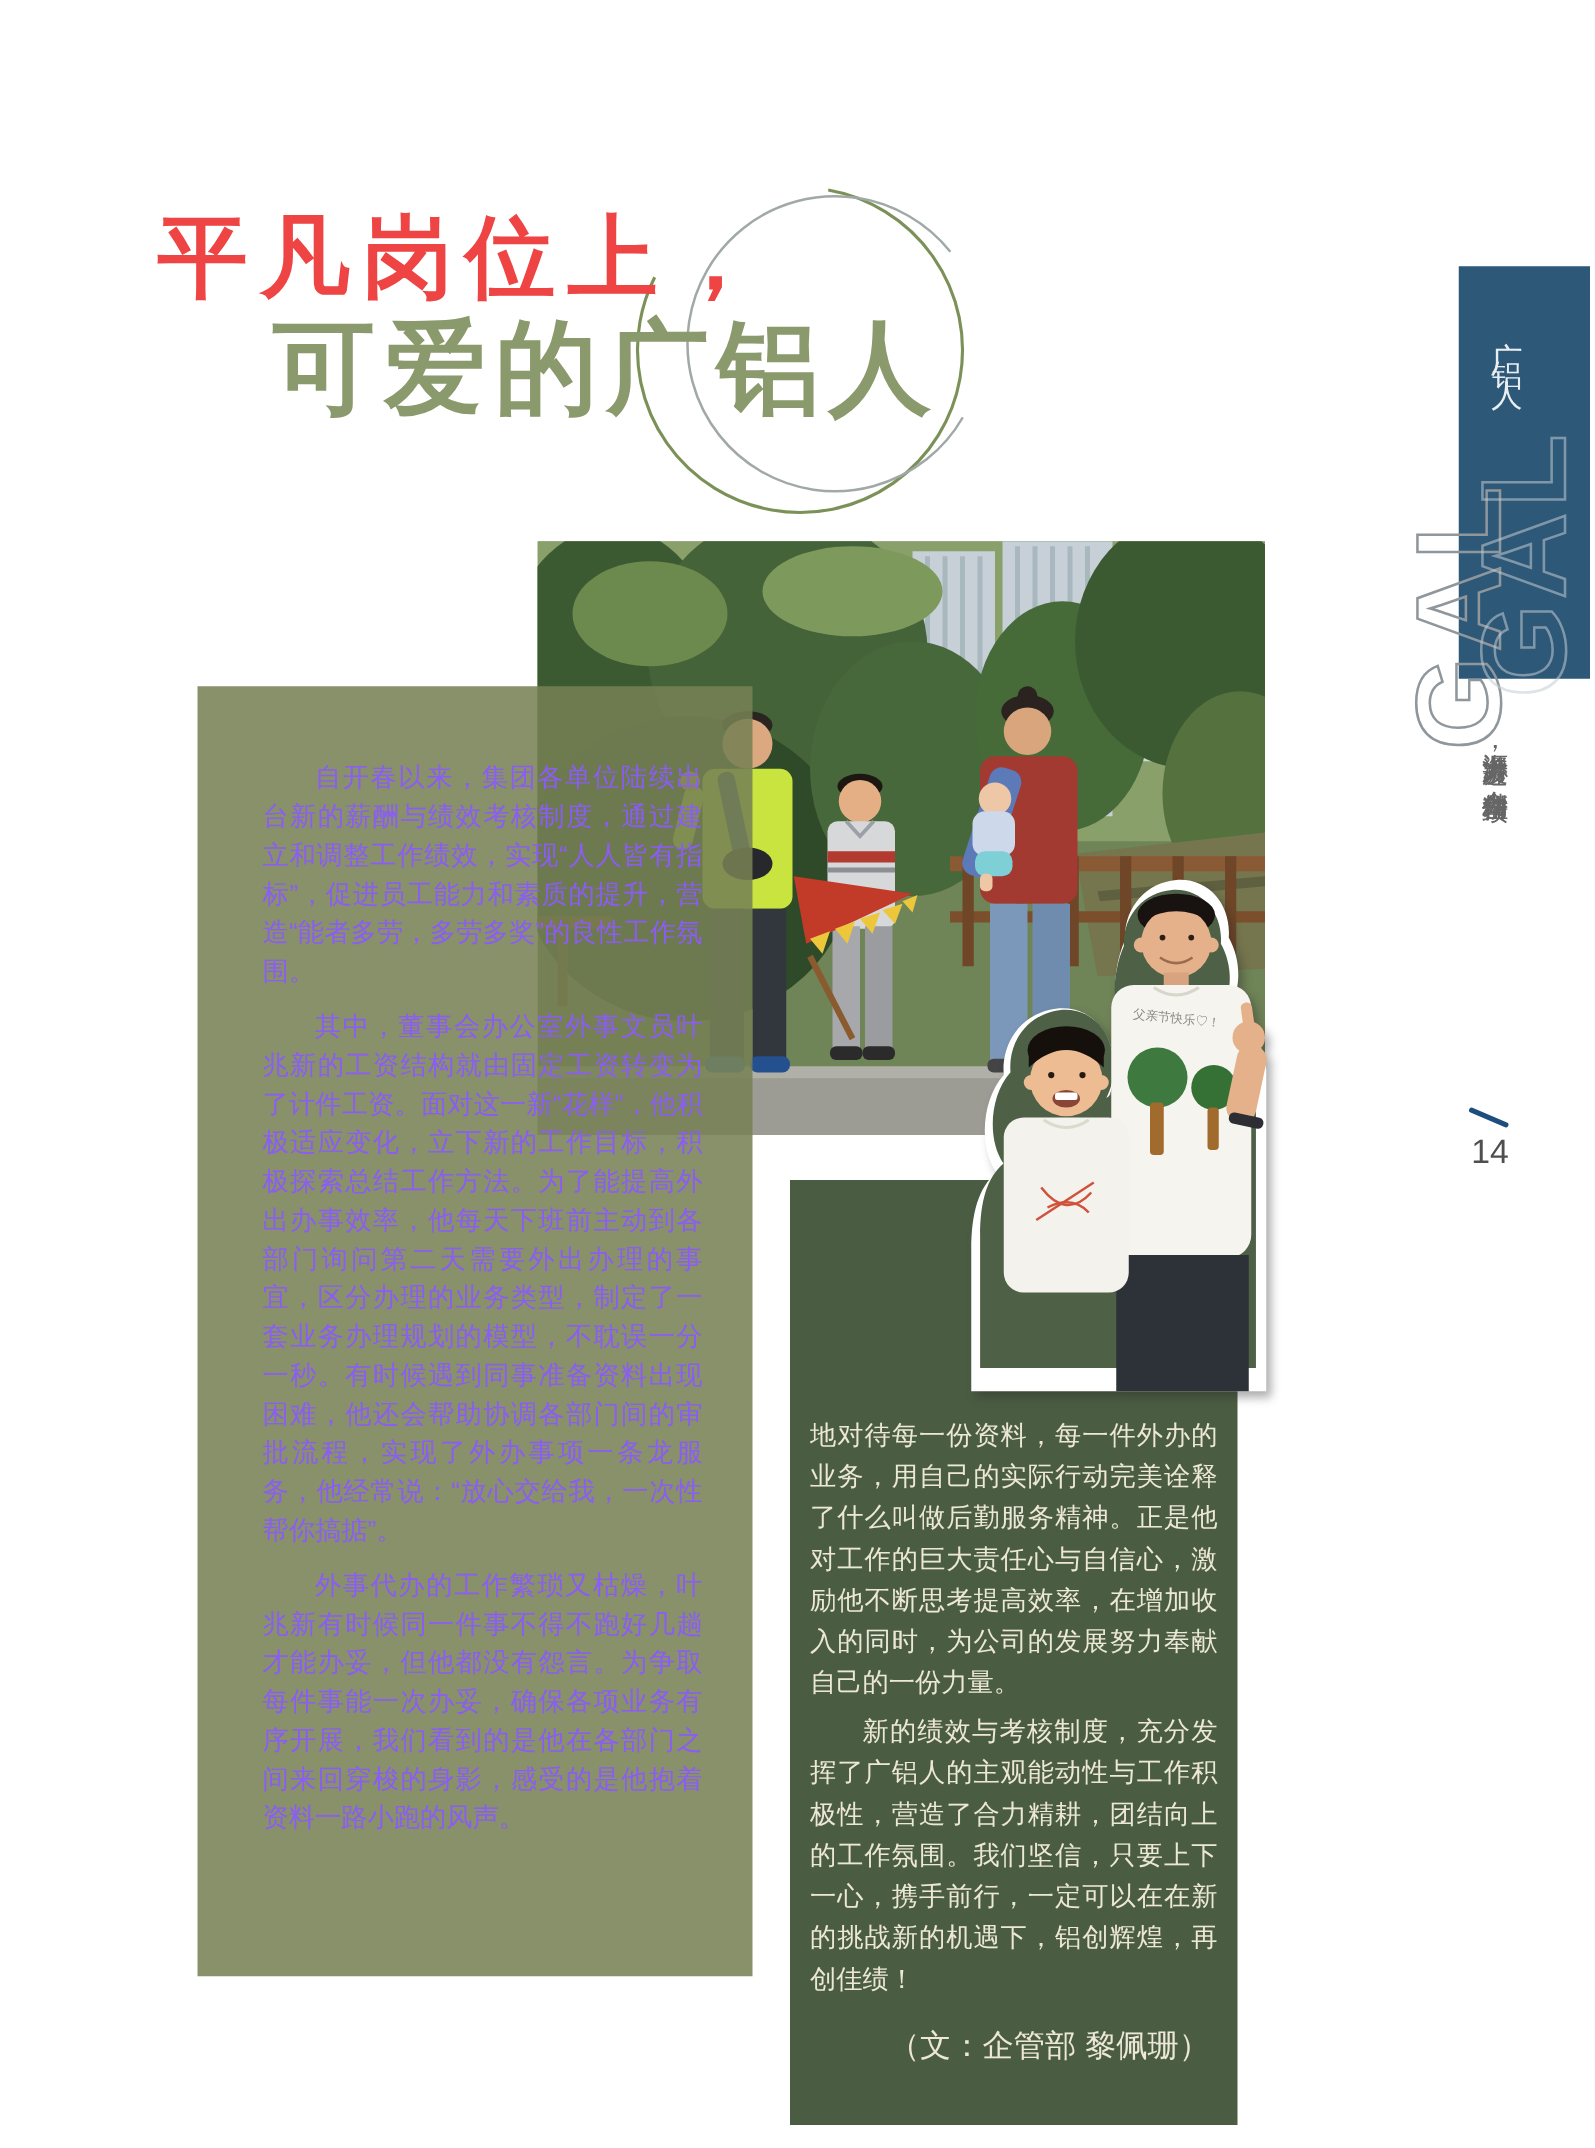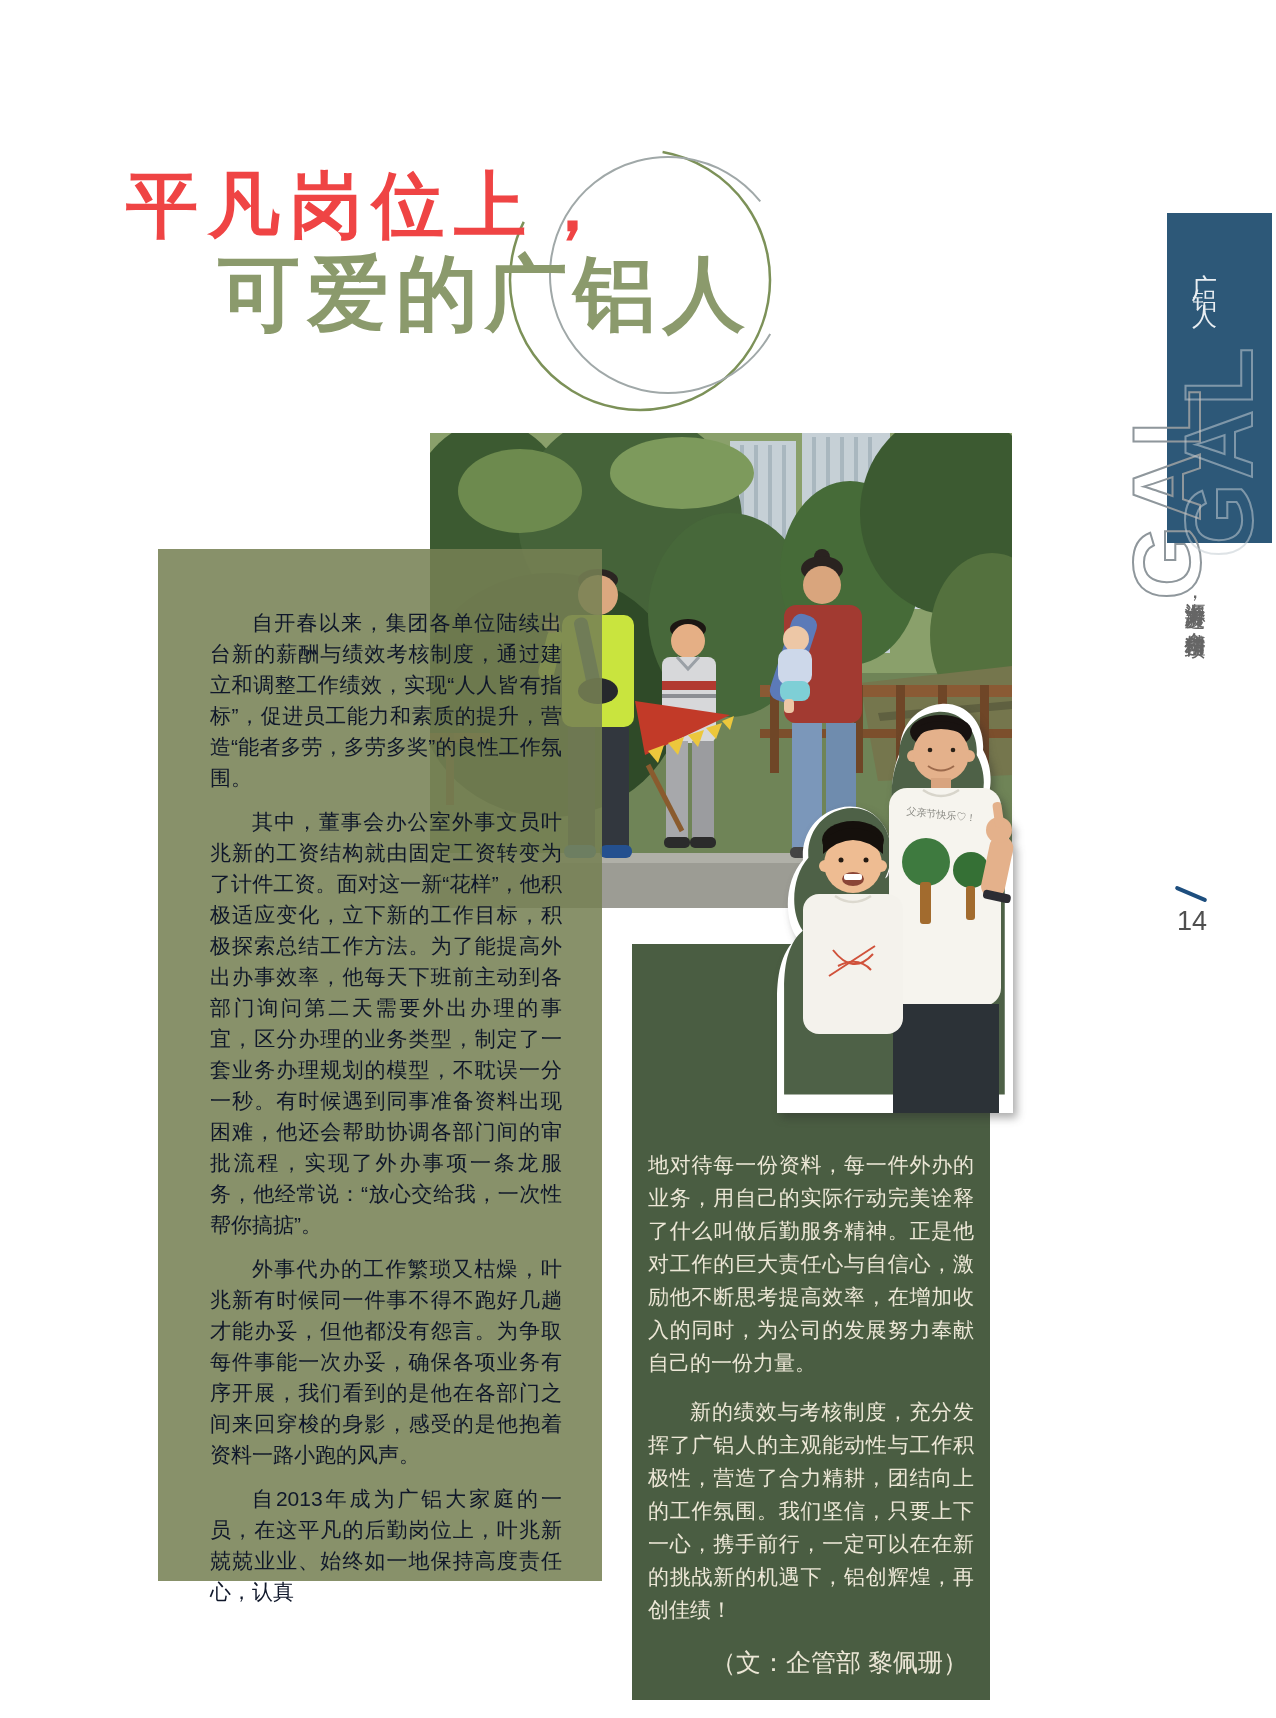--- a/index.html
+++ b/index.html
@@ -32,31 +32,31 @@
 
   
   .panel-left{
     left:158px;top:549px;width:444px;height:1032px;
     background:rgba(118,129,84,0.87);
     z-index:3;box-sizing:border-box;
     padding:58px 40px 0 52px;
   }
   .panel-left p{
     margin:0 0 13px 0;
-    font-size:21px;line-height:31px;color:#0f172a;
+    font-size:21px;line-height:31px;color:#8b5cf6;
     text-align:justify;text-indent:2em;
   }
   .panel-right{
     left:632px;top:944px;width:358px;height:756px;
     background:#4a5d42;
     z-index:3;box-sizing:border-box;
     padding:188px 16px 0 16px;
   }
   .panel-right p{
-    margin:16px 0 6px 0;
+    margin:0 0 6px 0;
     font-size:21px;line-height:33px;color:#ece7d6;
     text-align:justify;
   }
   .panel-right p.indent{text-indent:2em;}
   .attribution{
     margin-top:20px;text-align:right;padding-right:6px;
     font-size:25px;color:#ece7d6;
   }
 
   
@@ -201,21 +201,20 @@
     <rect x="396" y="290" width="30" height="128" fill="#6f8cae"></rect>
     <rect x="360" y="414" width="30" height="11" rx="5" fill="#444444"></rect>
     <rect x="396" y="414" width="30" height="11" rx="5" fill="#444444"></rect>
   </g>
 </svg>
 
 <div class="abs panel-left">
   <p>自开春以来，集团各单位陆续出台新的薪酬与绩效考核制度，通过建立和调整工作绩效，实现“人人皆有指标”，促进员工能力和素质的提升，营造“能者多劳，多劳多奖”的良性工作氛围。</p>
   <p>其中，董事会办公室外事文员叶兆新的工资结构就由固定工资转变为了计件工资。面对这一新“花样”，他积极适应变化，立下新的工作目标，积极探索总结工作方法。为了能提高外出办事效率，他每天下班前主动到各部门询问第二天需要外出办理的事宜，区分办理的业务类型，制定了一套业务办理规划的模型，不耽误一分一秒。有时候遇到同事准备资料出现困难，他还会帮助协调各部门间的审批流程，实现了外办事项一条龙服务，他经常说：“放心交给我，一次性帮你搞掂”。</p>
   <p>外事代办的工作繁琐又枯燥，叶兆新有时候同一件事不得不跑好几趟才能办妥，但他都没有怨言。为争取每件事能一次办妥，确保各项业务有序开展，我们看到的是他在各部门之间来回穿梭的身影，感受的是他抱着资料一路小跑的风声。</p>
-  <p>自2013年成为广铝大家庭的一员，在这平凡的后勤岗位上，叶兆新兢兢业业、始终如一地保持高度责任心，认真</p>
 </div>
 
 <div class="abs panel-right">
   <p>地对待每一份资料，每一件外办的业务，用自己的实际行动完美诠释了什么叫做后勤服务精神。正是他对工作的巨大责任心与自信心，激励他不断思考提高效率，在增加收入的同时，为公司的发展努力奉献自己的一份力量。</p>
   <p class="indent">新的绩效与考核制度，充分发挥了广铝人的主观能动性与工作积极性，营造了合力精耕，团结向上的工作氛围。我们坚信，只要上下一心，携手前行，一定可以在在新的挑战新的机遇下，铝创辉煌，再创佳绩！</p>
   <div class="attribution">（文：企管部 黎佩珊）</div>
 </div>
 
 <svg class="abs photo-cutout" viewBox="0 0 250 425">
   <path fill="#ffffff" d="M14,425 L14,312 C14,282 20,262 34,250 C20,230 22,192 40,172 C38,148 52,126 76,120

